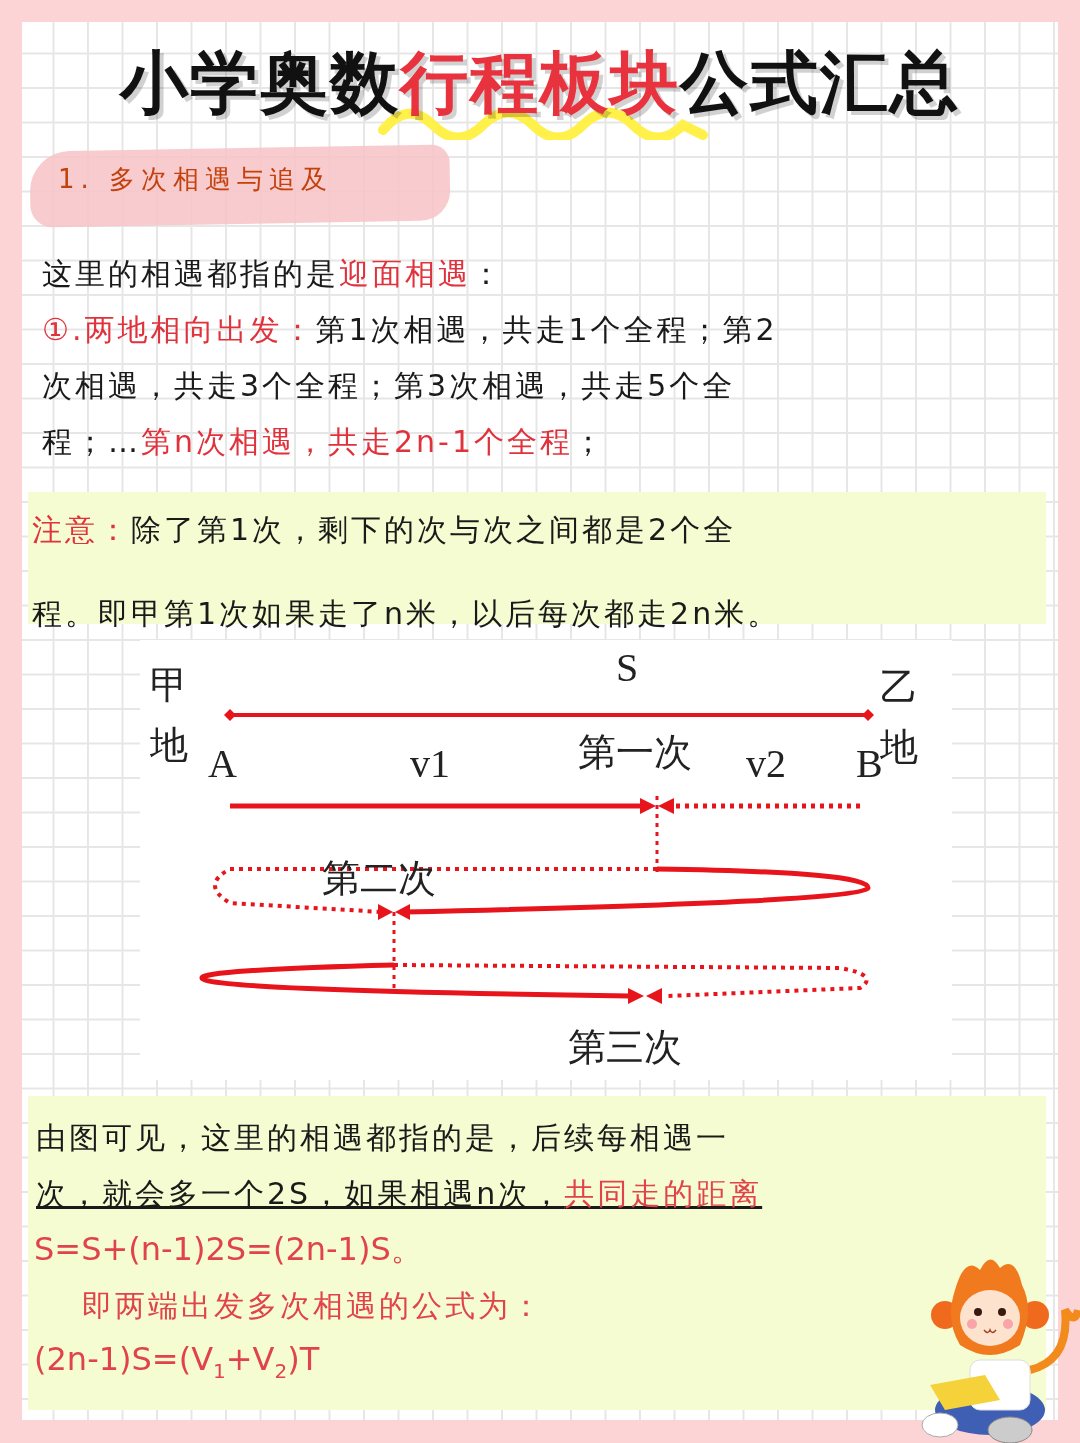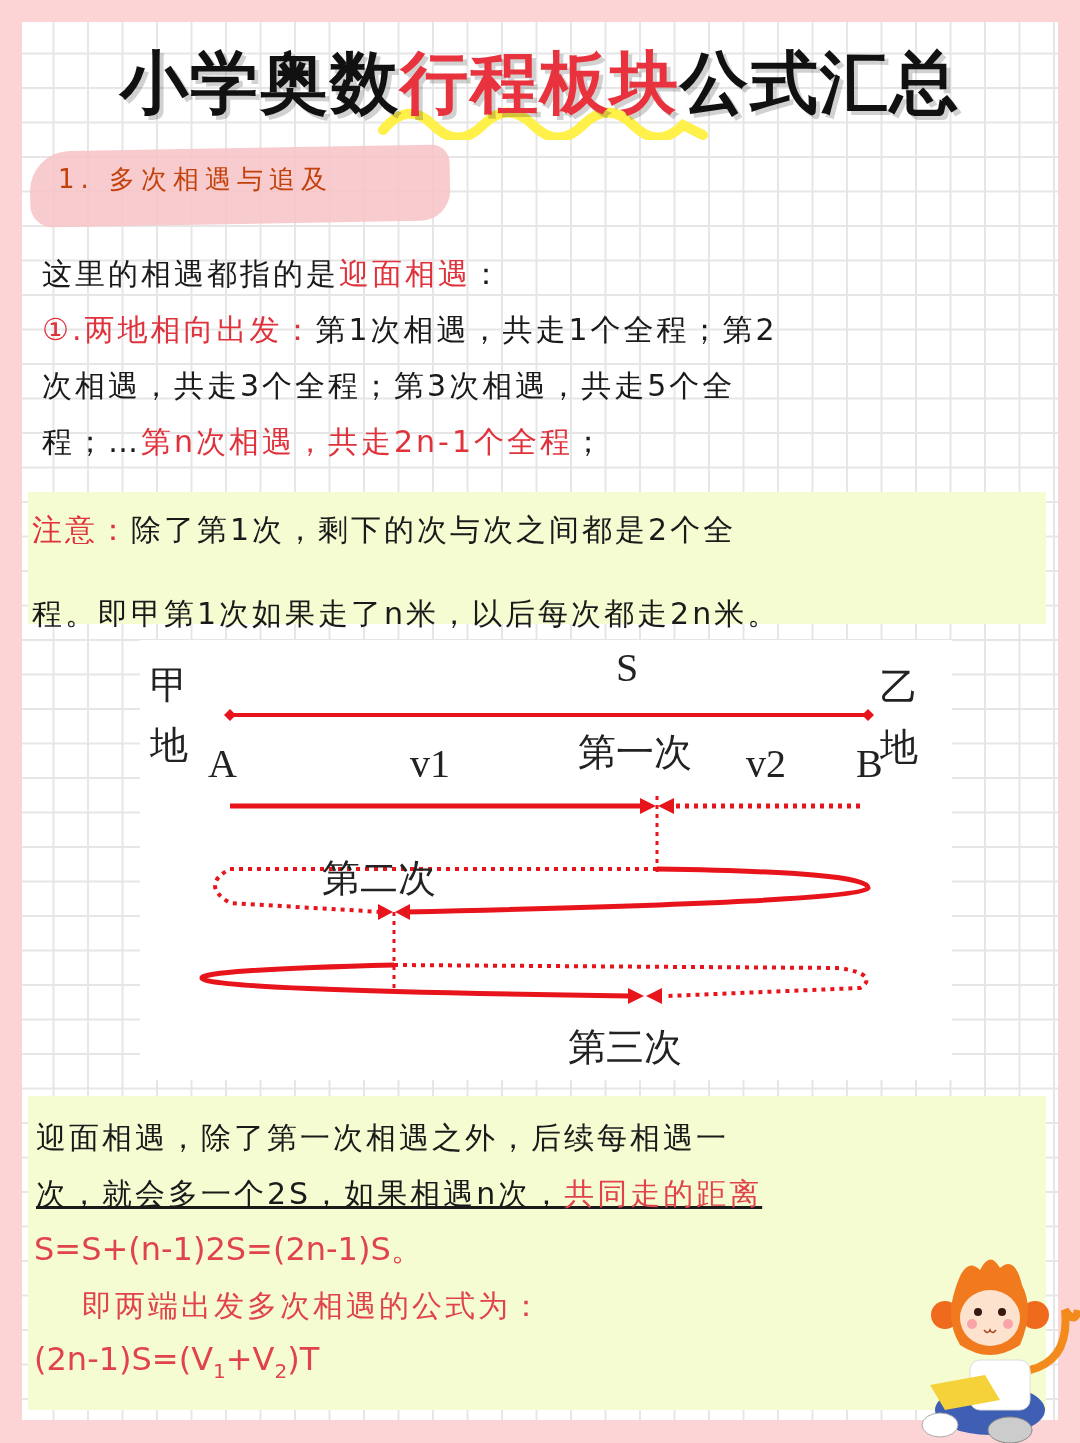--- a/index.html
+++ b/index.html
@@ -130,21 +130,21 @@
   <div class="dlabel" style="left:68px; top:100px;">A</div>
   <div class="dlabel" style="left:716px; top:100px;">B</div>
   <div class="dlabel" style="left:270px; top:100px;">v1</div>
   <div class="dlabel" style="left:606px; top:100px;">v2</div>
   <div class="dlabel-cn" style="left:438px; top:87px;">第一次</div>
   <div class="dlabel-cn" style="left:182px; top:206px;margin-top:7px;">第二次</div>
   <div class="dlabel-cn" style="left:428px; top:382px;">第三次</div>
 </div>
 
 <div class="conclusion-box"></div>
-<div class="para" style="top:1118px; left:36px;">迎面相遇，除了第一次相遇之外，后续每相遇一</div>
+<div class="para" style="top:1118px; left:36px;">由图可见，这里的相遇都指的是，后续每相遇一</div>
 <div class="para" style="top:1174px; left:36px;text-decoration:underline;">
   <span>次，就会多一个2S，如果相遇n次，</span><span class="pink-text">共同走的距离</span>
 </div>
 <div class="formula" style="top:1228px;">S=S+(n-1)2S=(2n-1)S。</div>
 <div class="para pink-text" style="top:1286px; left:36px;margin-left:46px;">即两端出发多次相遇的公式为：</div>
 <div class="formula" style="top:1340px;">
   <span>(2n-1)S=(V</span><sub>1</sub><span>+V</span><sub>2</sub><span>)T</span>
 </div>
 
 <svg class="mascot" viewBox="0 0 170 193">

